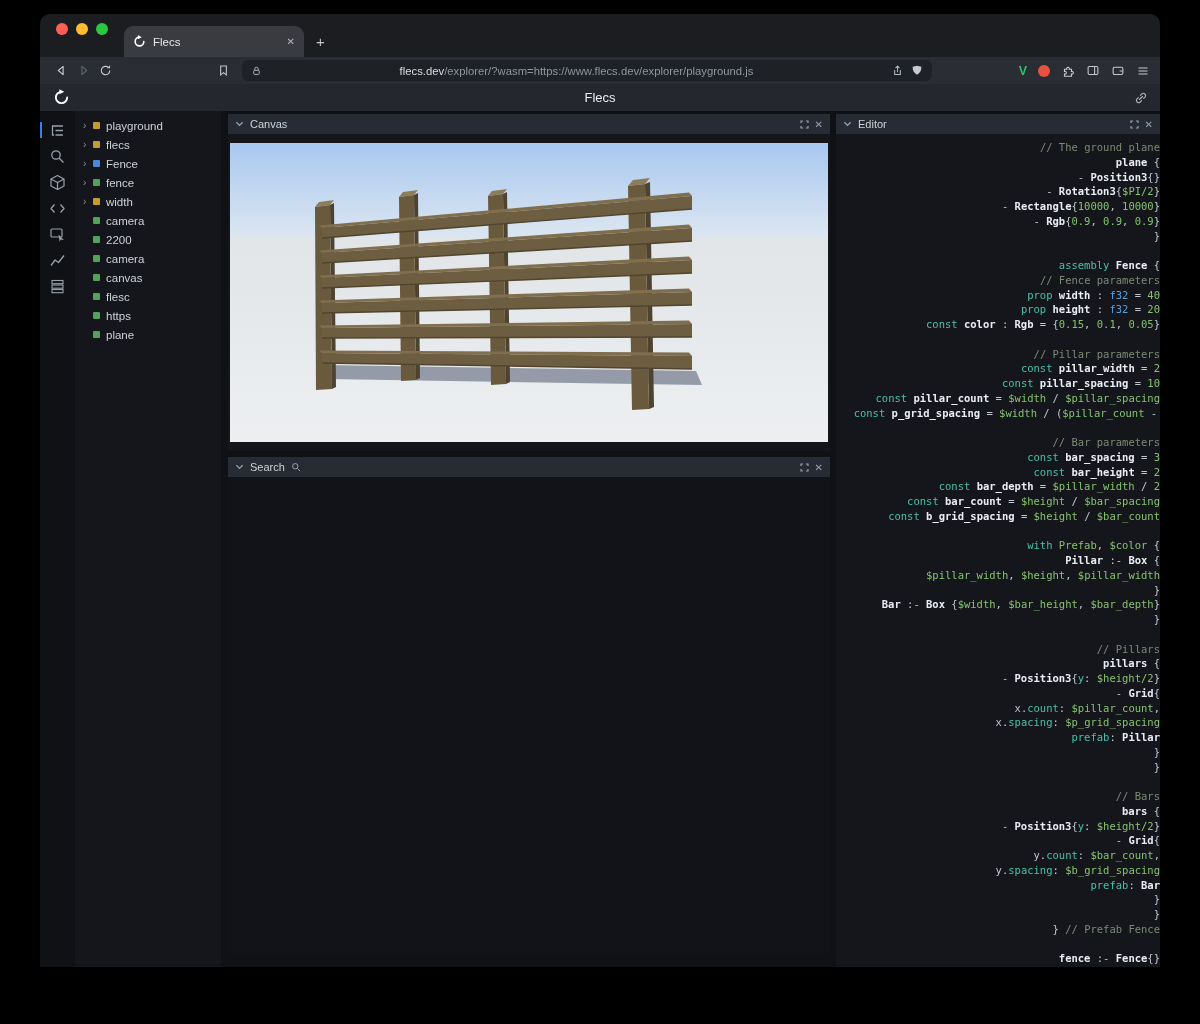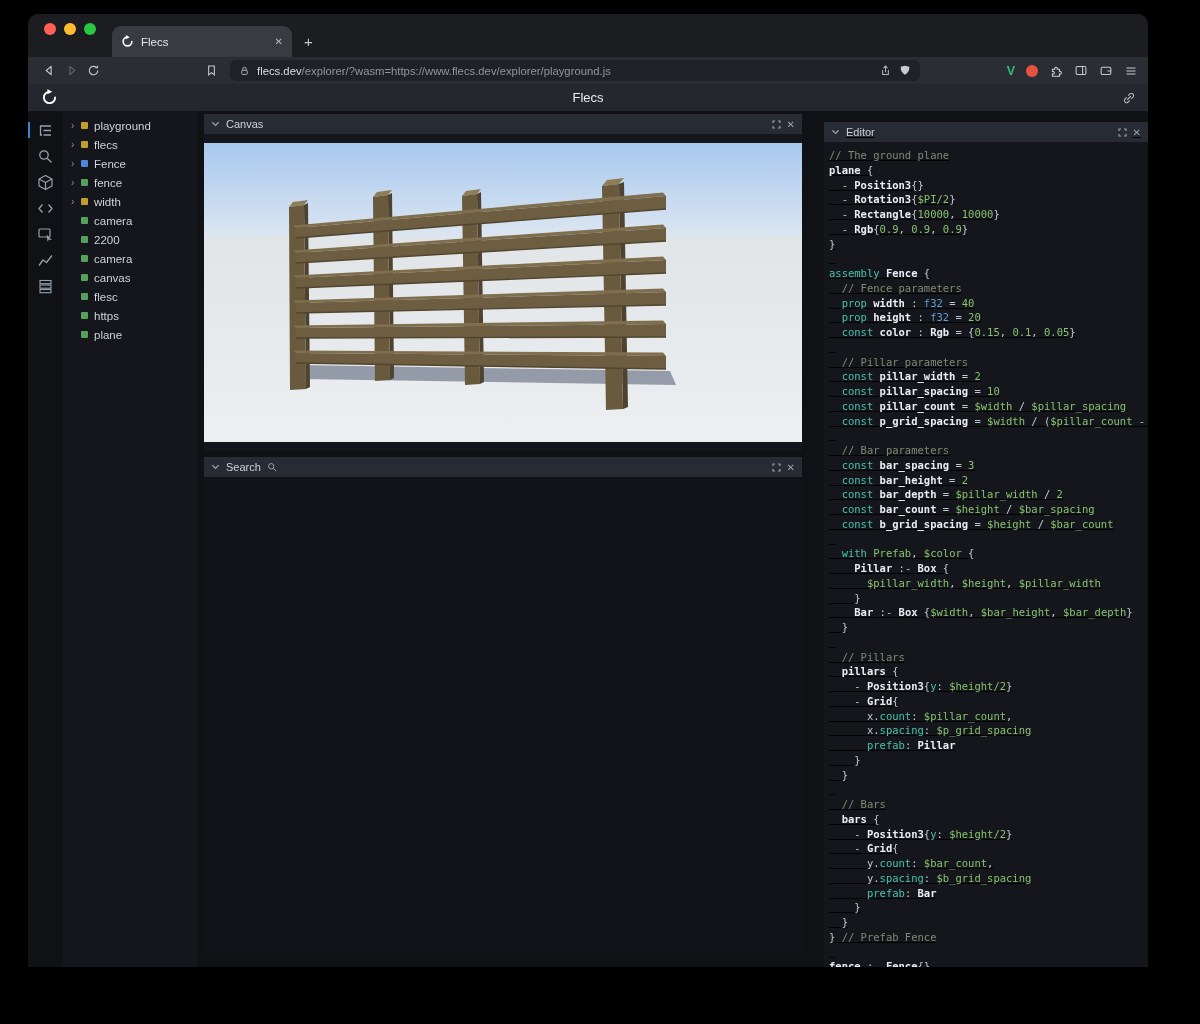--- a/index.html
+++ b/index.html
@@ -1,32 +1,32 @@
 <!DOCTYPE html>
 <html style="--tk-c: #7d8a74; --tk-k: #49c0ab; --tk-n: #e9edf3; --tk-v: #86c26f; --tk-t: #5b9fd8; --tk-p: #bfc7d1;"><head>
 <meta charset="utf-8">
 <style>
   * { box-sizing: border-box; margin: 0; padding: 0; }
   html,body { width:1200px; height:1024px; background:#000; font-family:"Liberation Sans", sans-serif; overflow:hidden; }
 
-  .window { position:absolute; left:28px; top:14px; width:1120px; height:953px;
+  .window { position:absolute; left:40px; top:14px; width:1120px; height:953px;
             background:#101216; border-radius:10px 10px 0 0; overflow:hidden; }
 
   
   .tabbar { height:43px; background:#1b1d21; display:flex; align-items:flex-end; padding-left:16px; }
   .lights { display:flex; gap:8px; align-items:center; height:100%; padding-bottom:13px; margin-right:16px; }
   .light { width:12px; height:12px; border-radius:50%; }
   .light.red{background:#ff5f57}.light.yellow{background:#febc2e}.light.green{background:#28c840}
   .tab { width:180px; height:31px; background:#393b41; border-radius:9px 9px 0 0;
          display:flex; align-items:center; padding:0 9px; gap:7px; }
   .tab-title { flex:1; font-size:11.5px; color:#e3e6ea; white-space:nowrap; overflow:hidden; }
   .tab-close { font-size:10px; color:#b5b9bf; cursor:default; }
   .newtab { margin:0 0 7px 12px; font-size:15px; color:#c2c6cc; }
 
-  .toolbar { height:27px; background:#2a2d33; display:flex; align-items:center; padding:12px 10px; }
+  .toolbar { height:27px; background:#2a2d33; display:flex; align-items:center; padding:12px 10px;text-align:center; }
   .navbtn { width:22px; display:flex; justify-content:center; align-items:center; }
   .tool-spacer { width:96px; }
   .urlbar { width:690px; height:21px; background:#1e2126; border-radius:6px; margin-left:8px;
             display:flex; align-items:center; padding:0 9px; gap:7px; }
   .url-text { flex:1; font-size:11.3px; white-space:nowrap; overflow:hidden; }
   .url-host { color:#dadee3; }
   .url-rest { color:#8f969f; }
   .right-icons { margin-left:auto; display:flex; align-items:center; gap:11px; }
   .ext-v { font-size:12.5px; font-weight:bold; color:#2fbf71; }
   .ext-red { width:12px; height:12px; border-radius:50%; background:#e8533f; }
@@ -42,38 +42,38 @@
   .iconstrip { width:35px; padding-top:6px; display:flex; flex-direction:column; align-items:center; }
   .strip-btn { width:35px; height:26px; display:flex; align-items:center; justify-content:center; position:relative; }
   .strip-btn.active::before { content:""; position:absolute; left:0; top:5px; width:2px; height:16px; background:#3b82d8; }
 
   .treepanel { width:146px; background:#14161b; padding-top:5px; }
   .tree-item { height:19px; display:flex; align-items:center; padding-left:8px; font-size:11.5px; color:#ccd2d9; cursor:default; }
   .tree-arrow { width:10px; color:#8a929c; font-size:10px; line-height:10px; }
   .tree-square { width:7px; height:7px; border-radius:1px; margin-right:6px; flex:none; }
 
   .centercol { width:602px; margin-left:7px; padding-top:3px; display:flex; flex-direction:column; }
-  .editorcol { width:324px; margin-left:22px; padding-top:11px;text-decoration:underline; }
+  .editorcol { width:324px; margin-left:6px; padding-top:3px; }
 
   .panel { background:#14161b; display:flex; flex-direction:column; overflow:hidden; }
   .panel-header { height:20px; flex:none; background:#272b33; display:flex; align-items:center; padding:0 7px; gap:6px; }
   .panel-title { font-size:11px; color:#ccd2d9; }
   .panel-spacer { flex:1; }
   .hdr-btn { display:flex; align-items:center; }
   .hdr-close { font-size:10px; color:#9aa2ac; }
 
   .canvas-panel { height:337px; }
   .canvas-body { flex:1; display:flex; justify-content:center; padding-top:9px; }
   .search-panel { height:496px; margin-top:6px; }
   .search-body { flex:1; background:#111318; }
   .editor-panel { height:853px; }
 
   .editor-body { flex:1; background:#14161b; padding:6px 0 0 5px; overflow:hidden; }
   .code { font-family:"DejaVu Sans Mono", monospace; font-size:10.5px; line-height:14.75px; white-space:pre; }
-  .code-line { height:14.75px; }
+  .code-line { height:14.75px;text-align:right; }
   .tk-c{color:var(--tk-c,#7d8a74)}
   .tk-k{color:var(--tk-k,#49c0ab)}
   .tk-n{color:var(--tk-n,#e9edf3);font-weight:bold}
   .tk-v{color:var(--tk-v,#86c26f)}
   .tk-t{color:var(--tk-t,#5b9fd8)}
   .tk-p{color:var(--tk-p,#bfc7d1)}
 
   svg.ic { display:block; }
 </style>
 </head>

